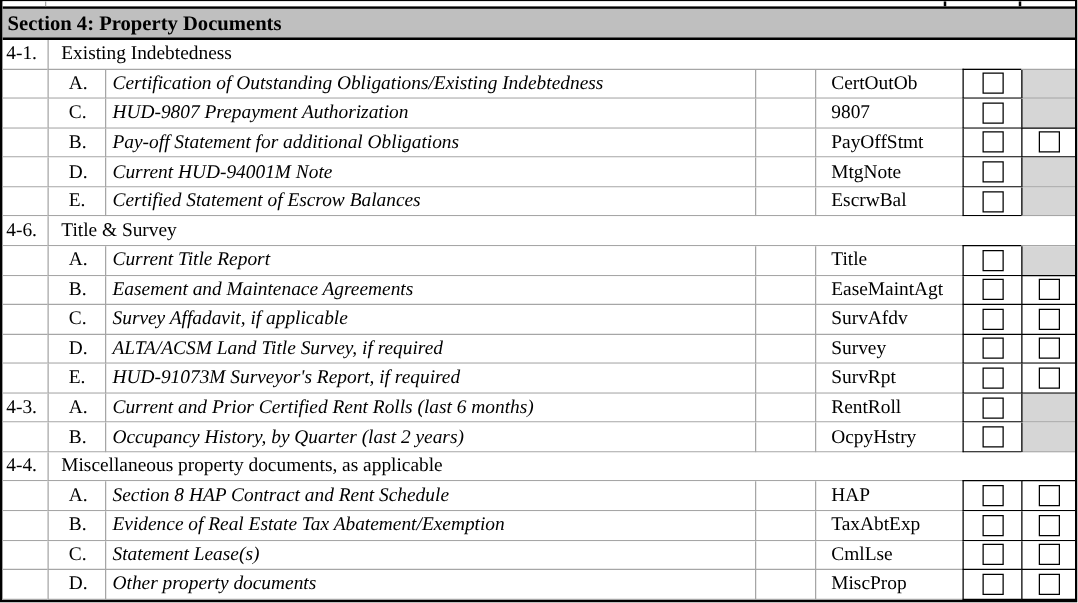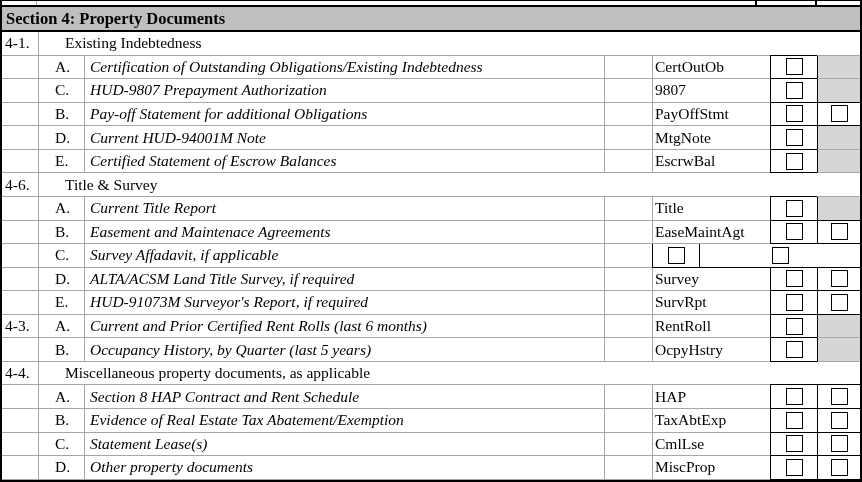--- a/index.html
+++ b/index.html
@@ -38,22 +38,22 @@
     border-left: 1px solid var(--grid, #a6a6a6);
     border-bottom: 1px solid var(--grid, #a6a6a6);
     white-space: nowrap; overflow: hidden;
     background: #fff;
   }
   .cell.first { border-left: none; }
   .num    { width: 36px;  padding-left: 3px; }
   .letter { width: 46px;  padding-left: 16px; }
   .desc   { width: 520px; padding-left: 5px; font-style: italic; }
   .gap    { width: 48px; }
-  .code   { width: 118px; padding-left: 2px; }
-  .merged { flex: 1; padding-left: 26px; }
+  .code   { width: 118px; padding-left: 12px; }
+  .merged { flex: 1; padding-left: 10px; }
   .chk1 {
     width: 47px;
     border-left: 1px solid #000;
     border-bottom: 1px solid #000;
     justify-content: center;
   }
   .chk2 { flex: 1; border-left: 1px solid #000; }
   .chk2.box { border-bottom: 1px solid #000; justify-content: center; }
   .chk2.disabled { background: var(--disabled-bg, #d6d6d6); }
   .grouptop {
@@ -168,20 +168,21 @@
         </div>
         <div class="cell chk2 box grouptop">
           <div class="checkbox"></div>
         </div>
       </div>
       <div class="row">
         <div class="cell num first"></div>
         <div class="cell letter">C.</div>
         <div class="cell desc">Survey Affadavit, if applicable</div>
         <div class="cell gap"></div>
+        <div class="cell code">SurvAfdv</div>
         <div class="cell chk1">
           <div class="checkbox"></div>
         </div>
         <div class="cell chk2 box">
           <div class="checkbox"></div>
         </div>
       </div>
       <div class="row">
         <div class="cell num first"></div>
         <div class="cell letter">D.</div>
@@ -215,21 +216,21 @@
         <div class="cell gap"></div>
         <div class="cell code">RentRoll</div>
         <div class="cell chk1">
           <div class="checkbox"></div>
         </div>
         <div class="cell chk2 disabled"></div>
       </div>
       <div class="row">
         <div class="cell num first"></div>
         <div class="cell letter">B.</div>
-        <div class="cell desc">Occupancy History, by Quarter (last 5 years)</div>
+        <div class="cell desc">Occupancy History, by Quarter (last 2 years)</div>
         <div class="cell gap"></div>
         <div class="cell code">OcpyHstry</div>
         <div class="cell chk1">
           <div class="checkbox"></div>
         </div>
         <div class="cell chk2 disabled"></div>
       </div>
       <div class="row">
         <div class="cell num first">4-4.</div>
         <div class="cell merged">Miscellaneous property documents, as applicable</div>

